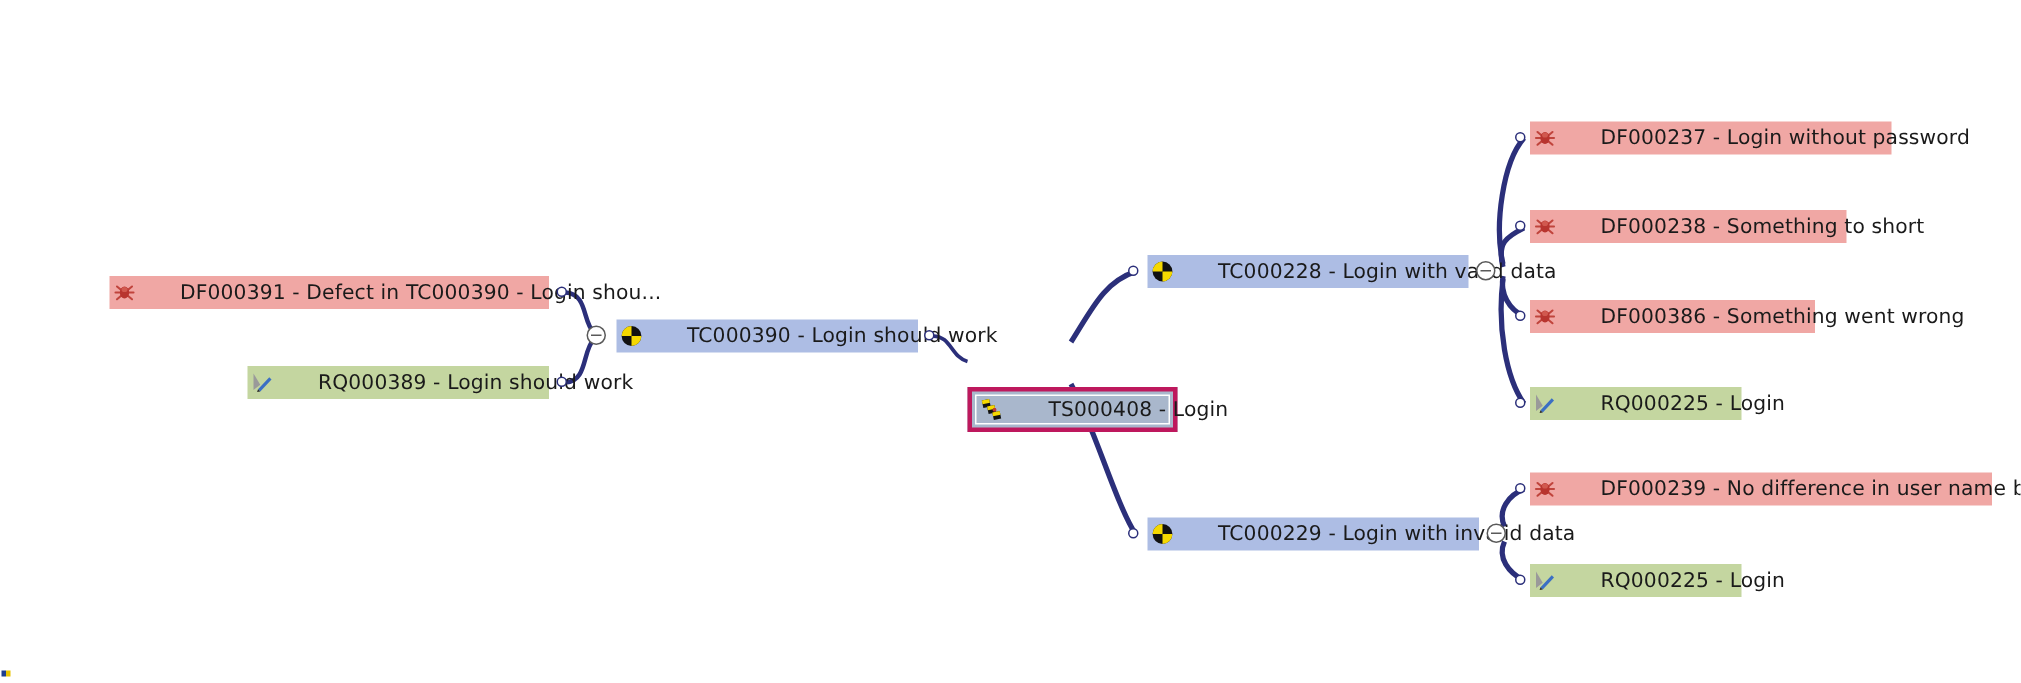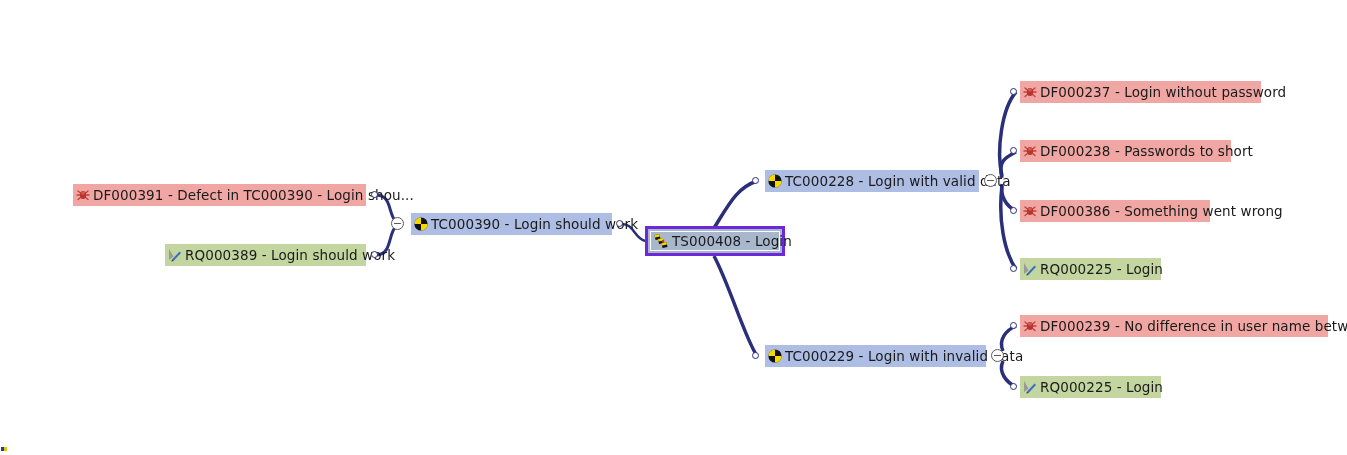--- a/index.html
+++ b/index.html
@@ -1,28 +1,28 @@
 <!DOCTYPE html>
 <html><head>
 <meta charset="utf-8">
 <style>
   html,body{margin:0;padding:0;background:#ffffff;}
   body{width:1347px;height:455px;overflow:hidden;font-family:"DejaVu Sans","Liberation Sans",sans-serif;}
   #canvas{position:relative;width:1347px;height:455px;background:#ffffff;}
   #edges{position:absolute;left:0;top:0;width:1347px;height:455px;pointer-events:none;}
 
   .node{position:absolute;display:flex;align-items:center;box-sizing:border-box;
-        height:22px;padding:0 4px 0 2px;white-space:nowrap;}
+        height:22px;padding:0 4px 0 2px;white-space:nowrap;gap:27px;}
   .node .label{font-size:13.5px;color:#1a1a1a;line-height:22px;letter-spacing:.1px;}
   .node .ico{flex:0 0 auto;width:16px;height:16px;margin-right:2px;position:relative;}
 
   .n-defect{background:#f0a7a4;}
   .n-req{background:#c4d6a0;}
   .n-test{background:#adbde4;}
-  .n-suite{background:#a9b7cc;border:3px solid #6d28d9;outline:none;height:30px;padding:0 6px;}
+  .n-suite{background:#a9b7cc;border:3px solid #be185d;outline:none;height:30px;padding:0 6px;margin-top:32px;}
   .n-suite .inner{position:absolute;left:2px;top:2px;right:2px;bottom:2px;border:1px solid #ffffff;pointer-events:none;}
 
   
   .ico-bug svg, .ico-req svg, .ico-tc svg, .ico-ts svg{display:block;}
 
   .collapse{position:absolute;width:13px;height:13px;border:1px solid #5a5a5a;border-radius:50%;
             background:#ffffff;box-sizing:border-box;}
   .collapse:before{content:"";position:absolute;left:2px;top:5px;width:7px;height:1px;background:#5a5a5a;}
 
   .dot{position:absolute;width:7px;height:7px;border:1px solid #2b2f7a;border-radius:50%;background:#ffffff;box-sizing:border-box;}
@@ -161,21 +161,21 @@
             <line x1="13" y1="4" x2="10" y2="6.5"></line>
           <line x1="2" y1="8" x2="5.5" y2="8"></line>
             <line x1="14" y1="8" x2="10.5" y2="8"></line>
           <line x1="3" y1="12.5" x2="6" y2="10"></line>
             <line x1="13" y1="12.5" x2="10" y2="10"></line>
         </g>
         <ellipse cx="8" cy="8" rx="3.1" ry="4" fill="#b8352f"></ellipse>
         <ellipse cx="8" cy="6" rx="2" ry="1.7" fill="#d1594f"></ellipse>
       </svg>
     </span>
-    <span class="label">DF000238 - Passwords to short</span>
+    <span class="label">DF000238 - Something to short</span>
   </div>
 
   <span class="dot" style="left:1010px;top:207px;"></span>
   <div class="node n-defect" style="left:1020px;top:200px;width:190px;">
     <span class="ico ico-bug">
       <svg width="16" height="16" viewBox="0 0 16 16">
         <g stroke="#c0443c" stroke-width="1.4" stroke-linecap="round">
           <line x1="3" y1="4" x2="6" y2="6.5"></line>
             <line x1="13" y1="4" x2="10" y2="6.5"></line>
           <line x1="2" y1="8" x2="5.5" y2="8"></line>

